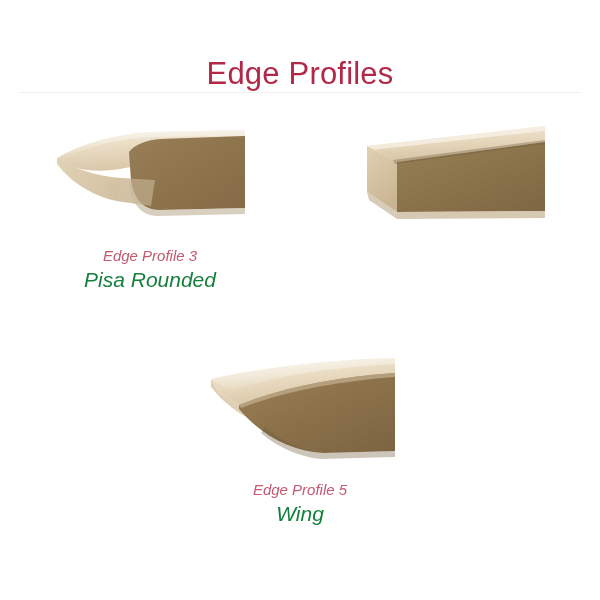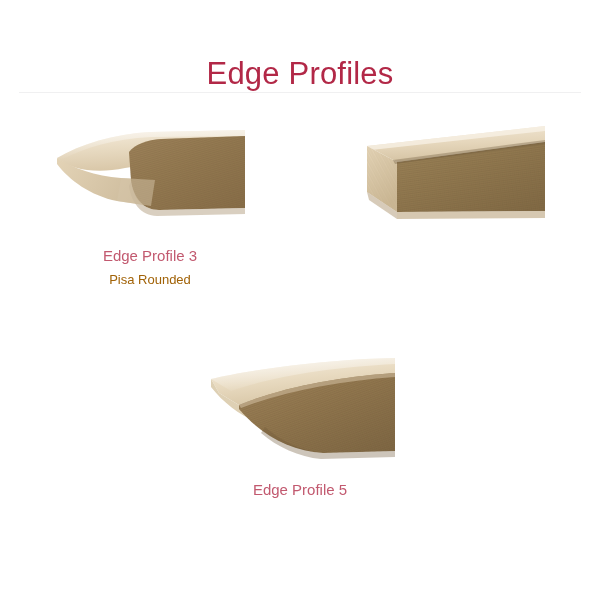--- a/index.html
+++ b/index.html
@@ -74,29 +74,30 @@
     position: relative;
     overflow: hidden;
     background: #ffffff;
   }
   .thumb svg { display: block; width: 100%; height: 100%; }
 
   .caption {
     width: 100%;
     text-align: center;
     margin-top: 14px;
+    font-style: italic;
   }
   .caption-code {
     font-size: 15px;
     color: #c2596f;
     line-height: 22px;
   }
   .caption-name {
-    font-size: 13px;
-    color: #a16207;
+    font-size: 21px;
+    color: #15803d;
     line-height: 22px;
     margin-top: 2px;
   }
 
   .row-two .card { width: 300px; }
   .row-two .thumb { height: 112px; }
 
   .spacer-row { height: 62px; }
 </style>
 </head>
@@ -243,19 +244,20 @@
             <path d="M34 52 C 78 34, 134 24, 190 20 L190 98 L118 100 C 86 98, 56 82, 34 56 Z" fill="url(#p6end)"></path>
             <path d="M34 52 C 78 34, 134 24, 190 20 L190 98 L118 100 C 86 98, 56 82, 34 56 Z" fill="url(#grain6)"></path>
 
             <path d="M34 52 C 78 34, 134 24, 190 20 L190 24 C 134 28, 80 38, 36 55 Z" fill="#c9b697" opacity="0.65"></path>
 
             <path d="M118 100 L190 98 L190 104 L116 106 C 94 104, 72 94, 56 80 L60 74 C 76 88, 96 98, 118 100 Z" fill="#70593a" opacity="0.35"></path>
           </svg>
         </div>
         <div class="caption">
           <div class="caption-code">Edge Profile 5</div>
+          <div class="caption-name">Wing</div>
         </div>
       </div>
 
     </div>
 
   </div>
 </div>
 
 </body></html>

